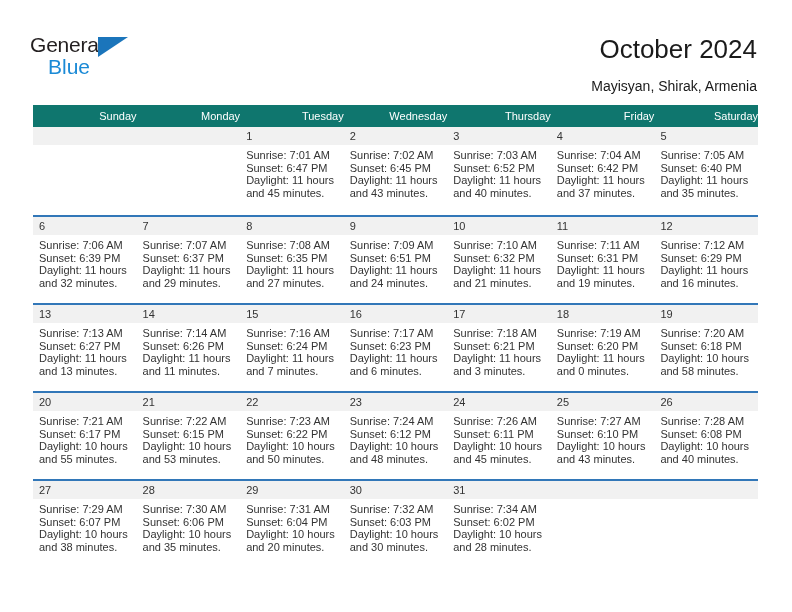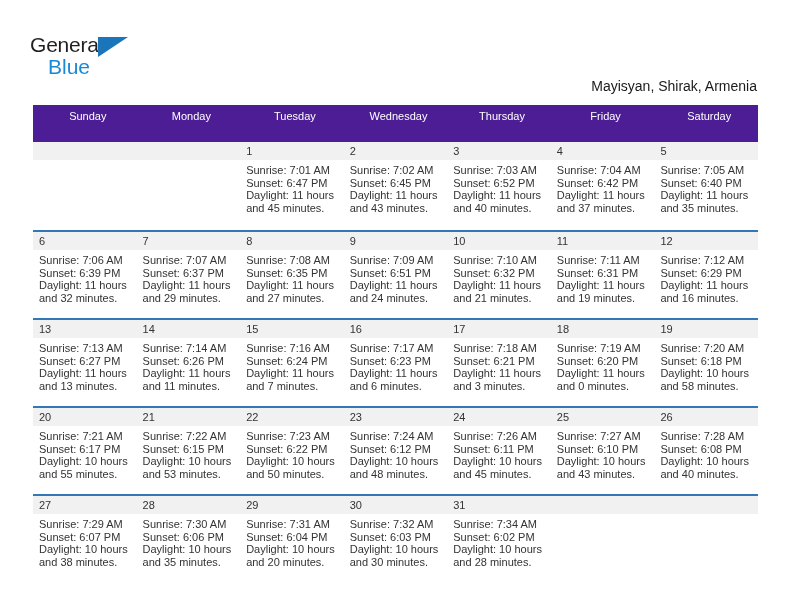--- a/index.html
+++ b/index.html
@@ -82,26 +82,26 @@
   
   .calendar {
     position: absolute;
     left: 33px;
     top: 105px;
     width: 725px;
     border-collapse: collapse;
     table-layout: fixed;
   }
   .calendar th {
-    background: #4c1d95;
+    background: #0f766e;
     color: #ffffff;
     font-size: 11px;
     font-weight: normal;
-    text-align: center;
-    padding: 5px 0 20px 6px;
+    text-align: right;
+    padding: 5px 0 5px 6px;
     height: 11px;
     border: none;
   }
   .calendar td {
     vertical-align: top;
     padding: 0;
     border: none;
     width: 103.57px;
     height: 88px;
   }
@@ -142,20 +142,21 @@
 <div class="page">
 
   <div class="header">
 
     <div class="logo">
       <span class="logo-general">General</span>
       <span class="logo-tri"></span>
       <span class="logo-blue">Blue</span>
     </div>
 
+    <div class="title">October 2024</div>
     <div class="subtitle">Mayisyan, Shirak, Armenia</div>
   </div>
 
   <table class="calendar">
     <thead>
       <tr id="weekday-row">
           <th>Sunday</th>
           <th>Monday</th>
           <th>Tuesday</th>
           <th>Wednesday</th>

